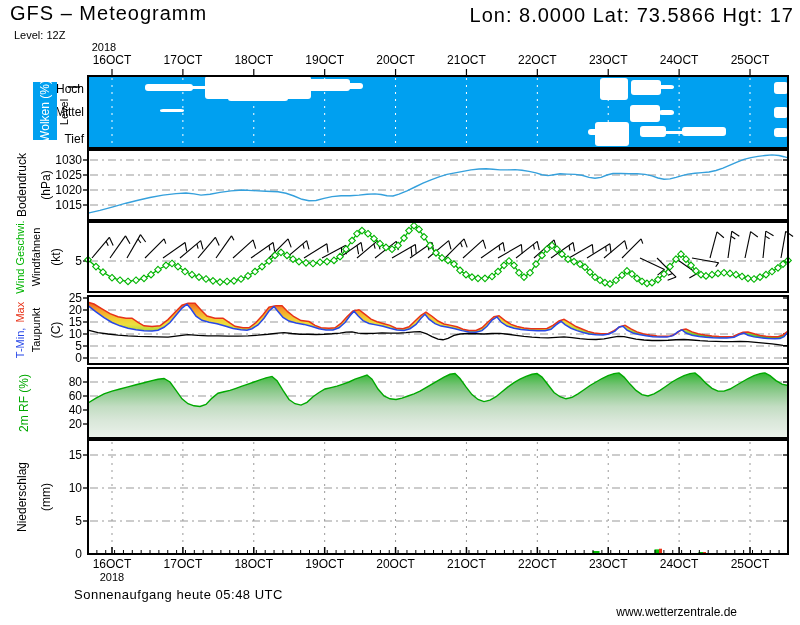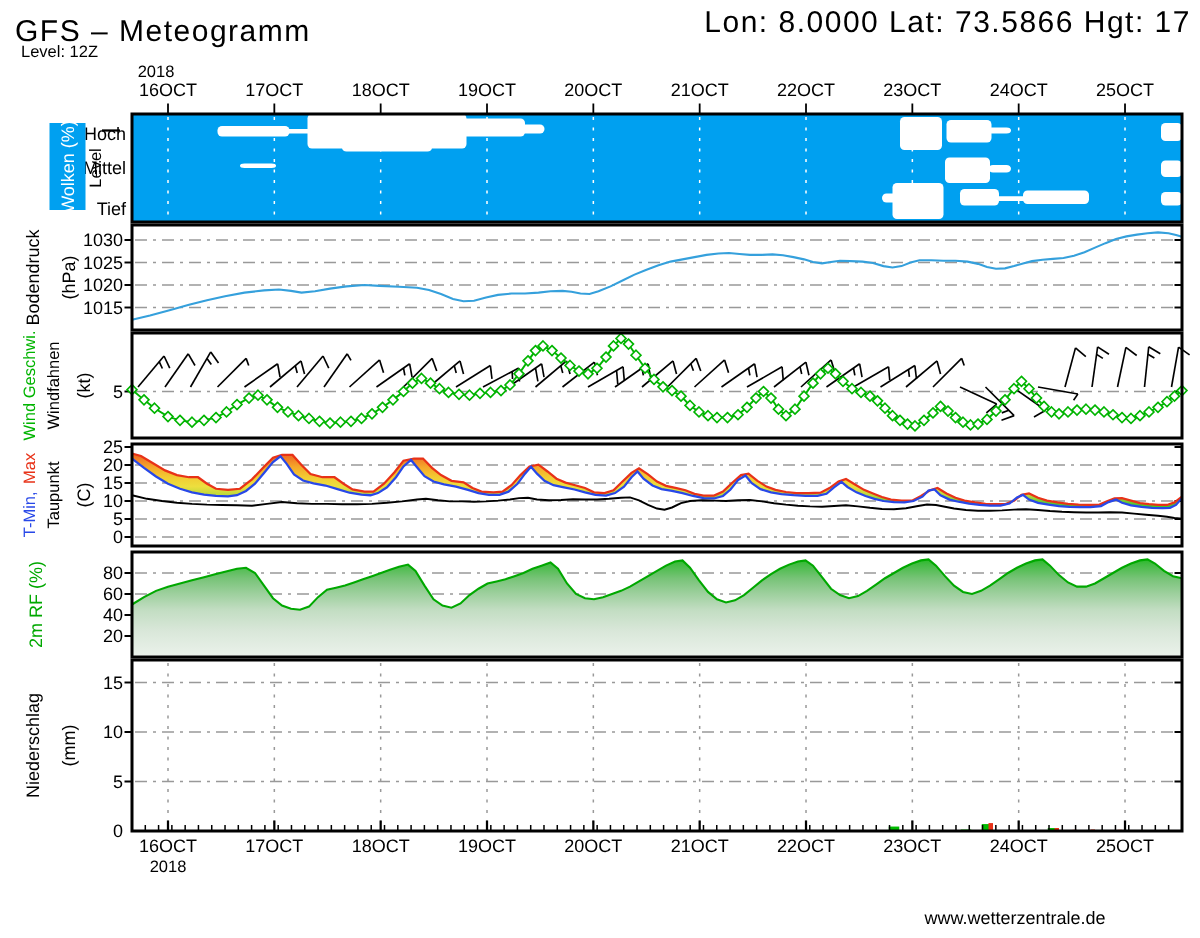--- a/index.html
+++ b/index.html
@@ -16,21 +16,21 @@
   .wbox{position:absolute;left:33px;top:82px;width:24px;height:58px;}
   .wbox .rot{left:50%;top:50%;color:#fff;font-size:12px;}
   #chart{position:absolute;left:0;top:0;}
   #chart text{font-family:"Liberation Sans",sans-serif;fill:#000;}
   .sp{margin-right:5px;}
 </style>
 </head>
 <body>
 
 <div class="screen">
-  <div class="abs t-title" style="left:10px;top:10px;">GFS – Meteogramm</div>
+  <div class="abs t-title" style="left:10px;top:2px;">GFS – Meteogramm</div>
   <div class="abs t-title" style="right:6px;top:4px;">Lon: 8.0000 Lat: 73.5866 Hgt: 17</div>
   <div class="abs t-run" style="left:14px;top:29px;">Level: 12Z</div>
 
   <svg id="chart" width="800" height="625">
       <defs>
         <linearGradient id="tband" gradientUnits="userSpaceOnUse" x1="0" y1="298" x2="0" y2="358">
           <stop offset="0" stop-color="#ee4422"></stop>
           <stop offset="0.12" stop-color="#f07825"></stop>
           <stop offset="0.22" stop-color="#f5a62a"></stop>
           <stop offset="0.34" stop-color="#f2cc33"></stop>
@@ -562,14 +562,15 @@
 
   <div class="rot lab11" style="left:20px;top:330px;"><span class="sp" id="tminLab" style="color: rgb(40, 72, 232);">T-Min,</span><span id="tmaxLab" style="color: rgb(232, 50, 24);">Max</span></div>
   <div class="rot lab11" style="left:36px;top:330px;">Taupunkt</div>
   <div class="rot lab12" style="left:56px;top:330px;">(C)</div>
 
   <div class="rot lab12" id="rhLabel" style="left: 24px; top: 403px; color: rgb(0, 168, 0);">2m RF (%)</div>
 
   <div class="rot lab12" style="left:22px;top:497px;">Niederschlag</div>
   <div class="rot lab12" style="left:46px;top:497px;">(mm)</div>
 
+  <div class="abs t-foot" style="left:74px;top:587px;">Sonnenaufgang heute 05:48 UTC</div>
   <div class="abs t-site" style="right:63px;top:605px;">www.wetterzentrale.de</div>
 </div>
 
 </body></html>

